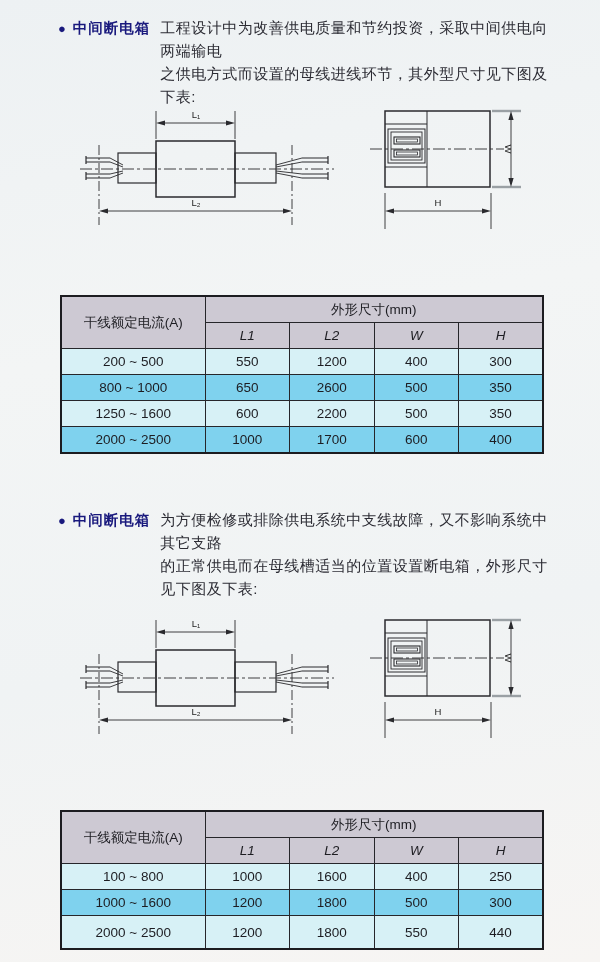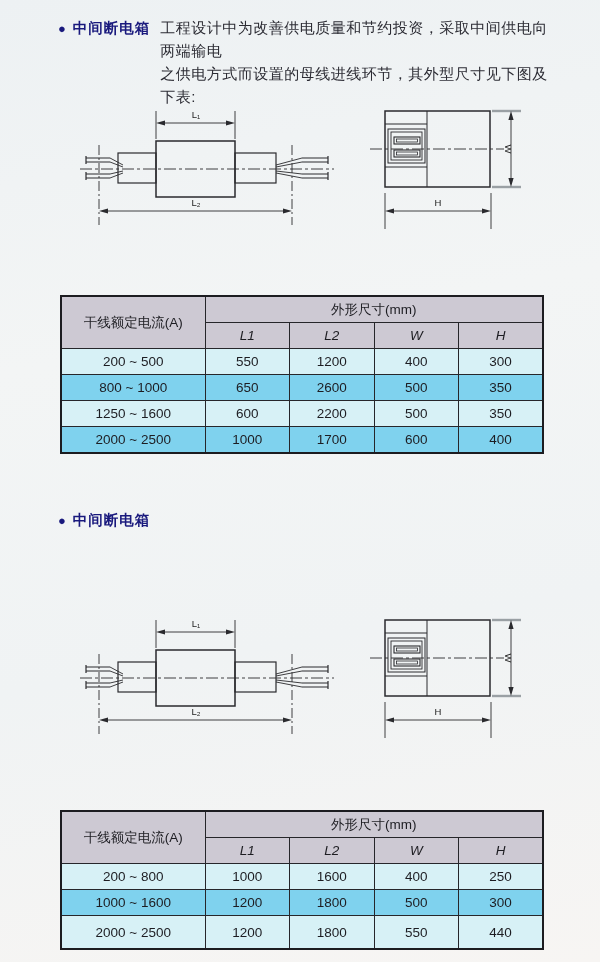--- a/index.html
+++ b/index.html
@@ -179,20 +179,24 @@
       <td>1700</td>
       <td>600</td>
       <td>400</td>
     </tr>
   </tbody>
     </table>
 
   <div class="sec-head" style="top:508px;">
     <span class="bullet">●</span>
     <span class="sec-title">中间断电箱</span>
+    <span class="sec-desc">
+      <span>为方便检修或排除供电系统中支线故障，又不影响系统中其它支路</span><br>
+      <span>的正常供电而在母线槽适当的位置设置断电箱，外形尺寸见下图及下表:</span>
+    </span>
   </div>
 
   <div class="drawing" style="left:78px;top:612px;">
     <svg width="260" height="130" viewBox="0 0 260 130">
       <line x1="78" y1="8" x2="78" y2="36" stroke-width="0.9"></line>
       <line x1="157" y1="8" x2="157" y2="36" stroke-width="0.9"></line>
       <line x1="85" y1="20" x2="150" y2="20" stroke-width="0.9"></line>
       <polygon class="arrow" points="78,20 87,17.4 87,22.6"></polygon>
       <polygon class="arrow" points="157,20 148,17.4 148,22.6"></polygon>
       <text class="dim-label" x="118" y="15" text-anchor="middle">L₁</text>
@@ -270,21 +274,21 @@
       <th class="hd" rowspan="2">干线额定电流(A)</th>
       <th class="hd" colspan="4">外形尺寸(mm)</th>
     </tr>
     <tr class="hr2">
       <th class="hd">L1</th>
       <th class="hd">L2</th>
       <th class="hd">W</th>
       <th class="hd">H</th>
     </tr>
     <tr class="br row-light">
-      <td>200 ~ 800</td>
+      <td>100 ~ 800</td>
       <td>1000</td>
       <td>1600</td>
       <td>400</td>
       <td>250</td>
     </tr>
     <tr class="br row-dark">
       <td>1000 ~ 1600</td>
       <td>1200</td>
       <td>1800</td>
       <td>500</td>

